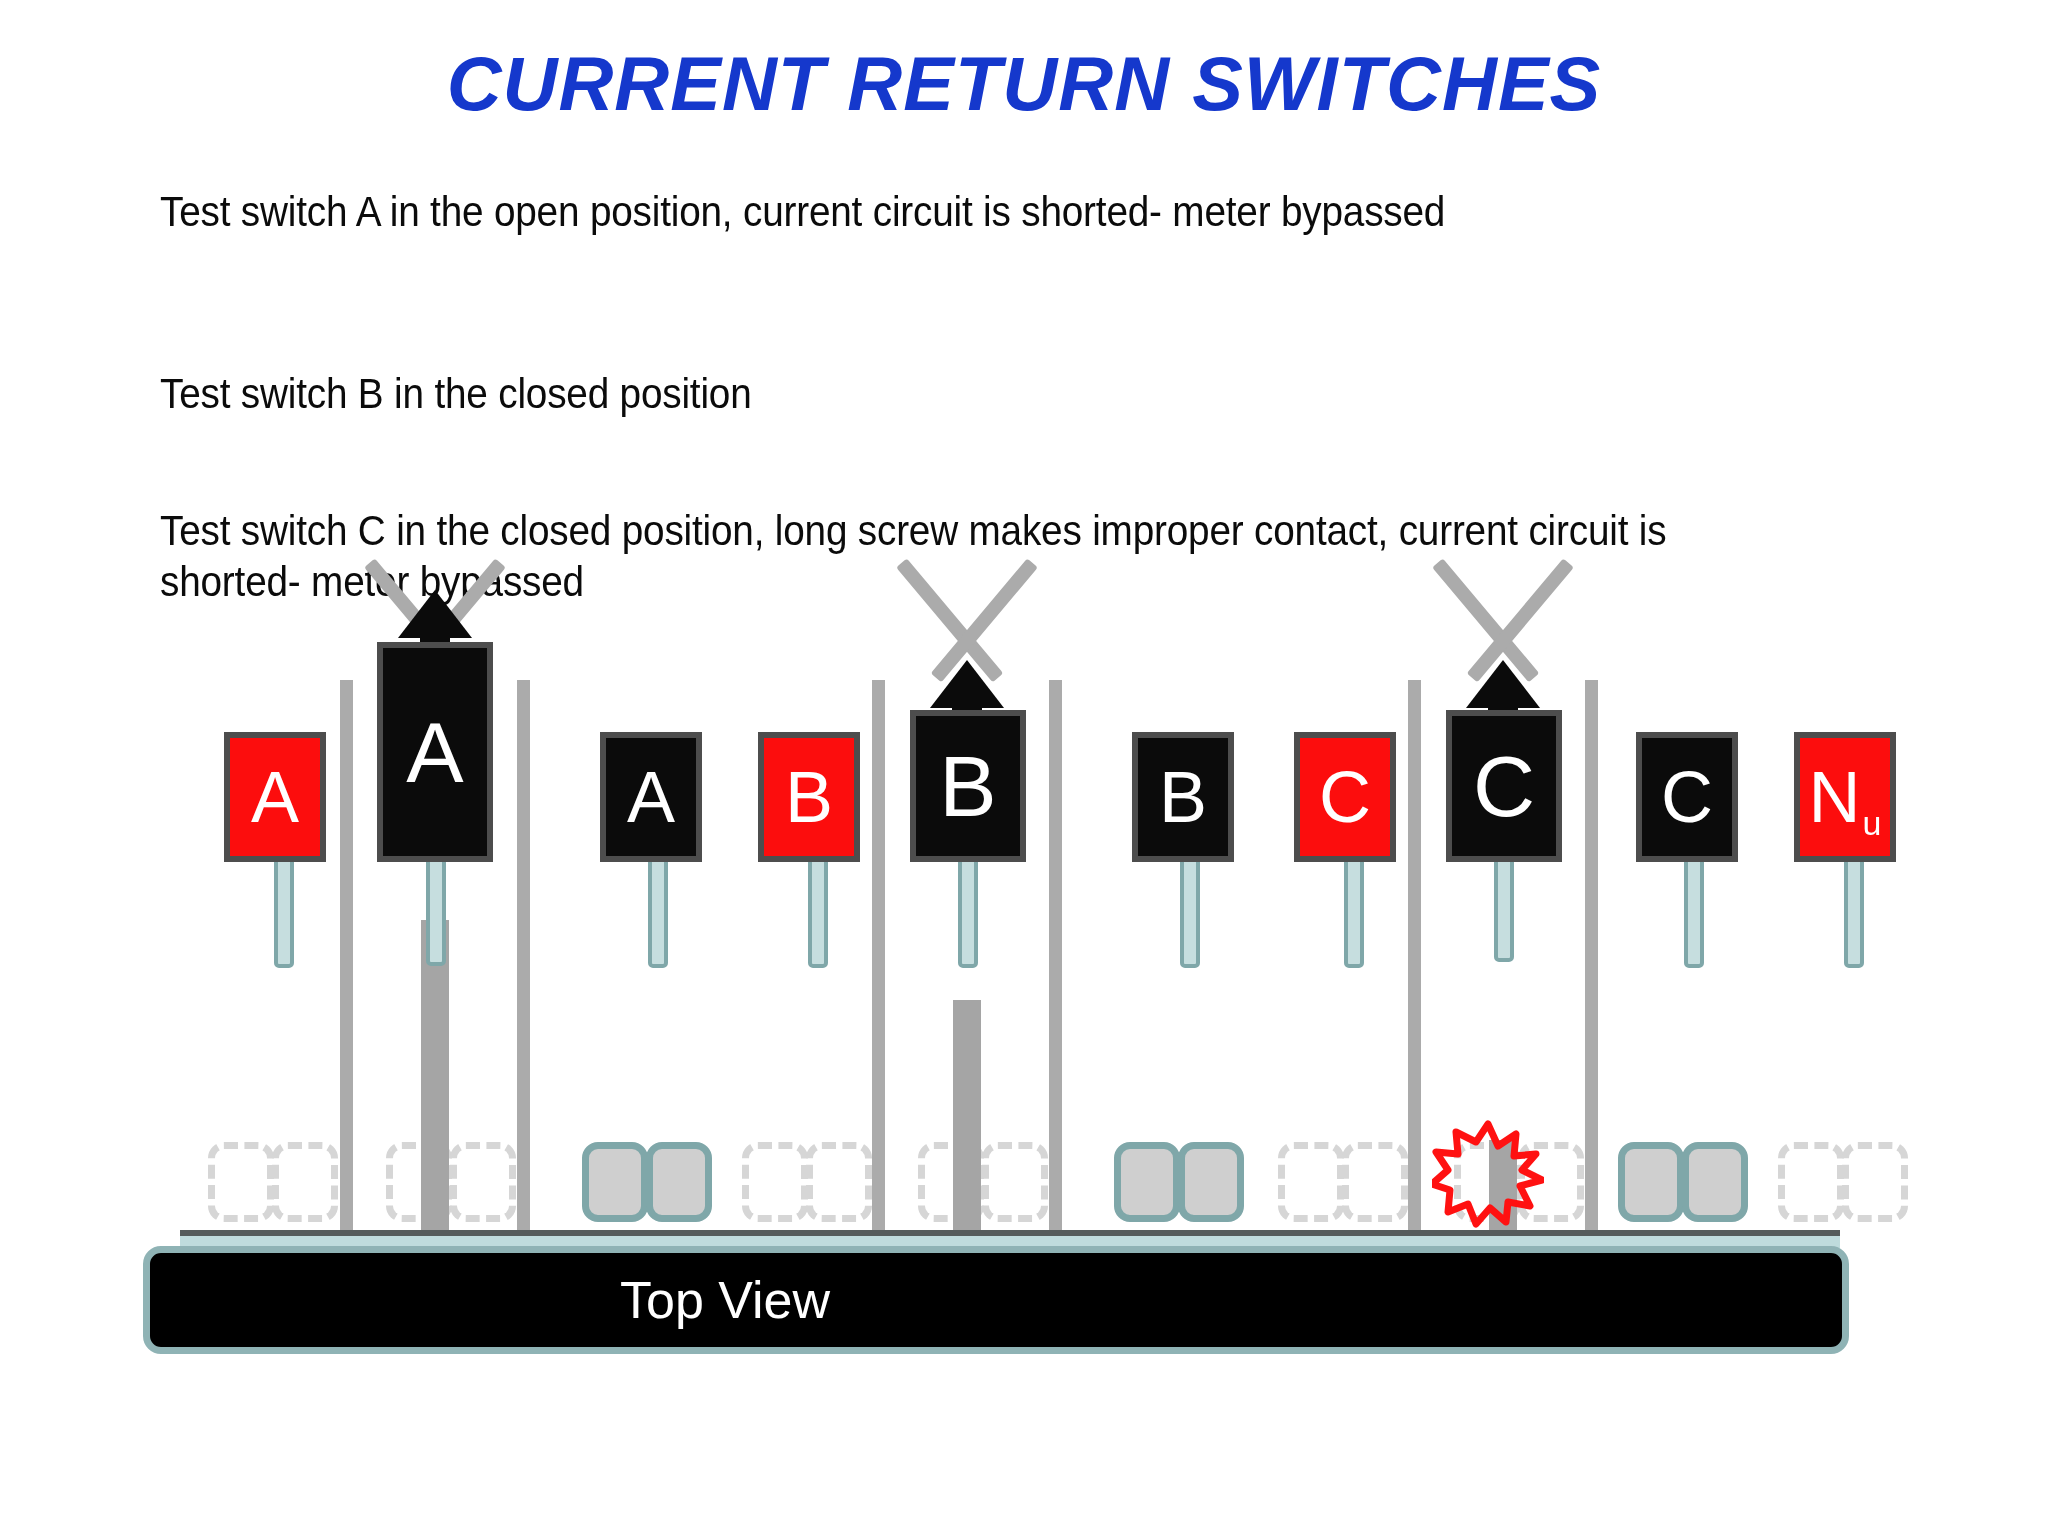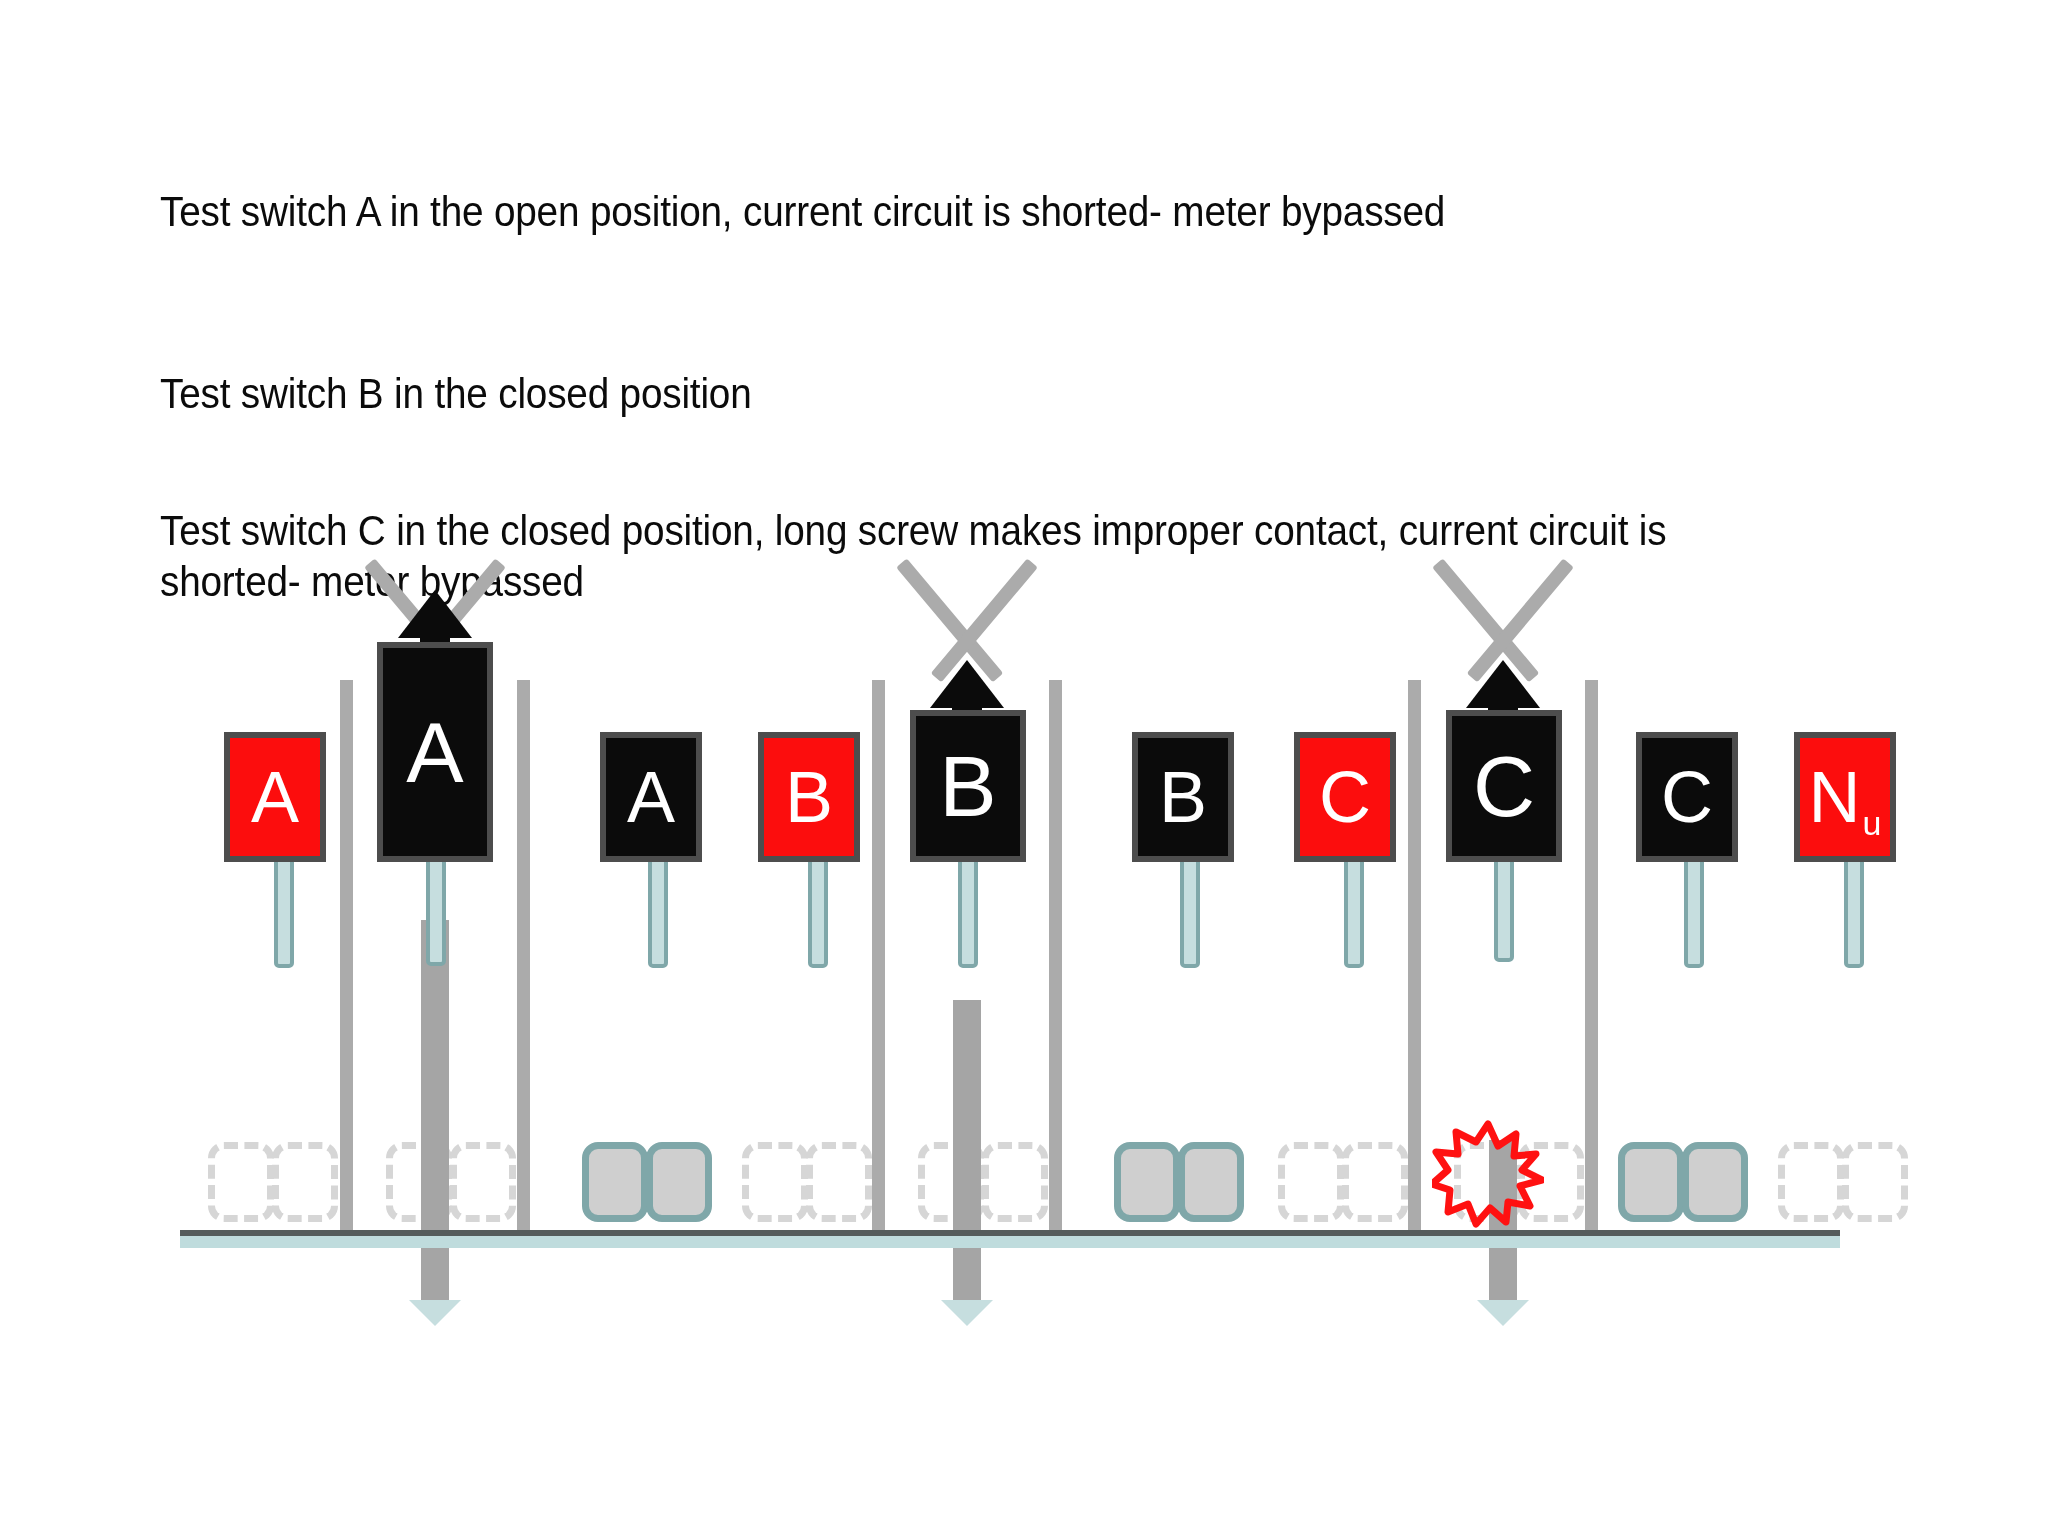--- a/index.html
+++ b/index.html
@@ -146,20 +146,21 @@
   }
 
   
   #spark{position:absolute;left:1440px;top:1124px;width:112px;height:108px;}
 </style>
 </head>
 <body>
 
 <div id="slide">
 
+  <div id="title">CURRENT RETURN SWITCHES</div>
 
   <div class="para" id="para1">Test switch A in the open position, current circuit is shorted- meter bypassed</div>
   <div class="para" id="para2">Test switch B in the closed position</div>
   <div class="para" id="para3">Test switch C in the closed position, long screw makes improper contact, current circuit is shorted- meter bypassed</div>
 
   <div id="diagram">
 
     <div class="house" style="left:340px;top:-128px;height:668px;">
       <div class="hbody" style="height:560px;"></div>
       <div class="hroofL" style="height:150px;transform:rotate(-40deg) translateY(-6px);"></div>
@@ -273,15 +274,18 @@
       <span>N</span>
         <span class="sub">u</span>
     </div>
 
     <svg id="spark" viewBox="0 0 112 108" style="left:1432px;top:420px;">
       <polygon points="56,4 66,26 84,14 82,36 104,34 90,50 110,60 88,66 98,86 76,82 74,102 58,88 44,104 36,84 16,92 18,70 0,64 16,50 4,32 26,34 24,12 44,22" fill="none" stroke="#FF1111" stroke-width="7" stroke-linejoin="round"></polygon>
     </svg>
 
     <div id="rail"></div>
 
+    <div id="topbar">
+      <span id="topbar-label">Top View</span>
+    </div>
 
   </div>
 </div>
 
 </body></html>

